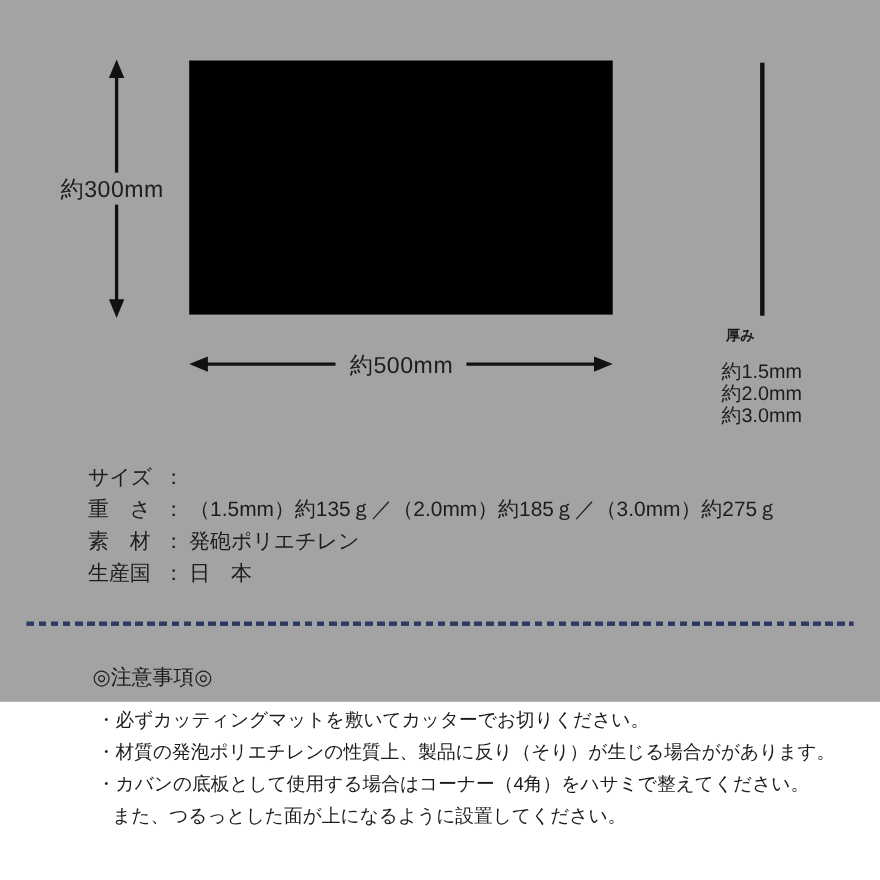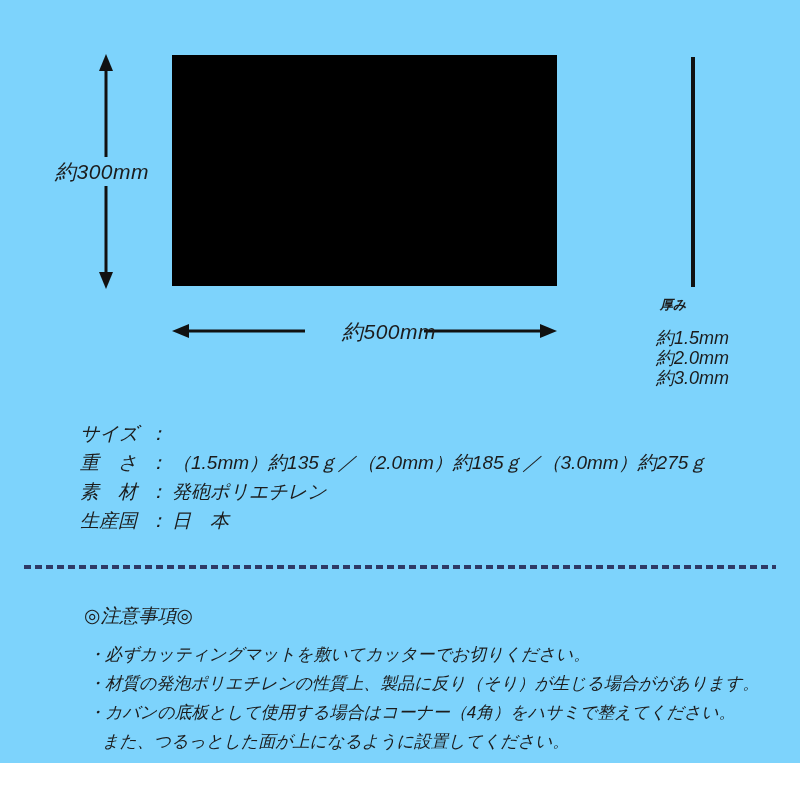--- a/index.html
+++ b/index.html
@@ -6,25 +6,24 @@
     margin: 0;
     padding: 0;
     background: #ffffff;
     width: 800px;
     height: 800px;
     overflow: hidden;
   }
   .canvas {
     position: relative;
     width: 800px;
-    height: 763px;
-    background: #7dd3fc;
+    height: 638px;
+    background: #a3a3a3;
     font-family: "Liberation Sans", "DejaVu Sans", sans-serif;
     color: var(--text, #1c1c1c);
-    font-style: italic;
   }
   .sheet {
     position: absolute;
     left: 172px;
     top: 55px;
     width: 385px;
     height: 231px;
     background: var(--sheet, #000000);
   }
   .overlay {
@@ -33,21 +32,21 @@
     top: 0;
   }
   .dim-label {
     position: absolute;
     font-size: 21px;
     letter-spacing: 0.5px;
     text-align: center;
     white-space: nowrap;
   }
   .dim-label.height { left: 28px;  top: 158px; width: 148px; }
-  .dim-label.width  { left: 294px; top: 318px; width: 142px; text-align: right; }
+  .dim-label.width  { left: 294px; top: 318px; width: 142px; }
   .thickness-title {
     position: absolute;
     left: 660px;
     top: 296px;
     width: 64px;
     font-size: 13px;
     font-weight: bold;
     white-space: nowrap;
   }
   .thickness-values {

